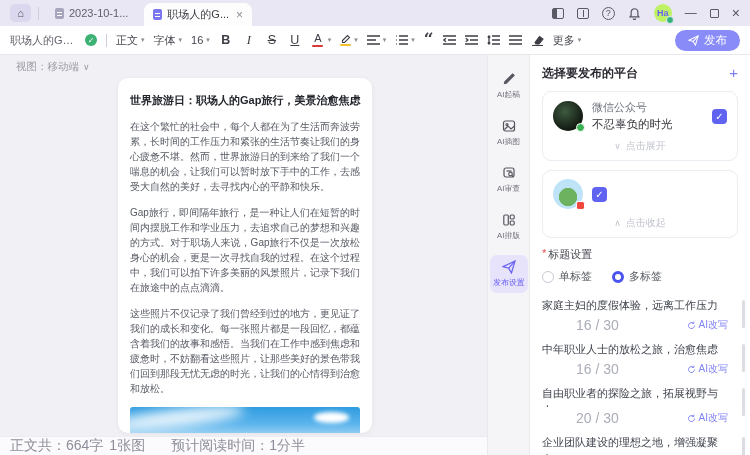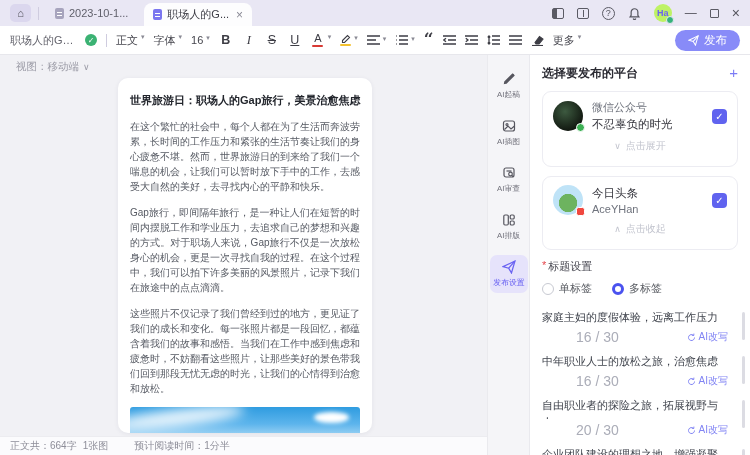--- a/index.html
+++ b/index.html
@@ -25,21 +25,21 @@
   .avatar { width:18px; height:18px; border-radius:50%; background:#bef264; color:#6a63f0; font-weight:700; font-size:9px; display:flex; align-items:center; justify-content:center; position:relative; }
   .avatar .dot { position:absolute; right:-2px; bottom:-2px; width:8px; height:8px; border-radius:50%; background:#34b27b; border:1.5px solid #e9e7f4; }
   .wm-min { font-size:12px; }
   .wm-max { width:9px; height:9px; border:1.2px solid #5a5a64; border-radius:1px; }
   .wm-close { font-size:14px; }
 
   
   .toolbar { position:absolute; top:26px; left:0; right:0; height:29px; background:#fff; border-bottom:1px solid #e7e7ec; display:flex; align-items:center; gap:9px; padding:0 10px; }
   .tdoc { font-size:11px; color:#62626b; max-width:66px; overflow:hidden; white-space:nowrap; text-overflow:ellipsis; }
   .sync { width:12px; height:12px; border-radius:50%; background:#3bb273; color:#fff; font-size:8px; display:flex; align-items:center; justify-content:center; flex:none; }
-  .dd { display:flex; align-items:flex-start; gap:3px; font-size:11px; color:#45454d; }
+  .dd { display:flex; align-items:center; gap:3px; font-size:11px; color:#45454d; }
   .caret { font-size:7px; color:#8a8a94; }
   .tbtn { font-size:12.5px; color:#3d3d45; min-width:14px; text-align:center; line-height:1; }
   .tbtn.it { font-family:"Liberation Serif",serif; font-style:italic; }
   .tbtn.st { text-decoration:line-through; }
   .tbtn.un { text-decoration:underline; }
   .stack { display:flex; flex-direction:column; align-items:center; gap:1px; }
   .stack .bar { width:12px; height:2.5px; border-radius:1px; }
   .quote { font-family:"DejaVu Serif",serif; font-weight:700; font-size:17px; color:#3d3d45; line-height:8px; height:10px; }
   .icon-svg { display:block; }
   .publish-btn { margin-left:auto; background:#888bf8; color:#fff; border:none; border-radius:12px; height:21px; padding:0 13px; font-size:11.5px; display:flex; align-items:center; gap:5px; font-family:inherit; }
@@ -48,36 +48,36 @@
   .workspace { position:absolute; top:55px; left:0; right:0; bottom:0; }
   .editor-area { position:absolute; left:0; top:0; width:487px; bottom:0; background:#f1f1f5; }
   .viewbar { height:24px; display:flex; align-items:center; gap:4px; padding-left:16px; font-size:10.5px; color:#9b9ba6; }
   .page { position:absolute; left:118px; top:23px; width:254px; bottom:22px; background:#fff; border-radius:10px; box-shadow:0 1px 5px rgba(40,40,70,.07); padding:14px 12px; overflow:hidden; }
   .page h1 { font-size:11px; font-weight:700; color:#22252c; line-height:1.6; margin-bottom:9px; white-space:nowrap; }
   .page p { font-size:10px; color:#565a63; line-height:15px; text-align:justify; margin-bottom:11px; }
   .photo { width:100%; height:56px; border-radius:3px; position:relative; overflow:hidden;
     background:linear-gradient(180deg,#2f9ce0 0%,#5cb4ec 30%,#a8d8f5 55%,#e6f3fb 72%,#bcd9ec 100%); }
   .cloud1 { position:absolute; left:-8%; top:4%; width:58%; height:32%; background:rgba(255,255,255,.85); border-radius:50%; filter:blur(6px); transform:rotate(-7deg); }
   .cloud2 { position:absolute; right:5%; top:10%; width:15%; height:20%; background:#fff; border-radius:50%; filter:blur(2px); }
-  .statusbar { position:absolute; left:0; bottom:0; width:100%; height:19px; background:#fbfbfd; border-top:1px solid #ececf0; display:flex; align-items:center; gap:6px; padding:0 10px; font-size:10px; color:#8e8e99; }
+  .statusbar { position:absolute; left:0; bottom:0; width:100%; height:19px; background:#fbfbfd; border-top:1px solid #ececf0; display:flex; align-items:center; gap:6px; padding:0 10px; font-size:14px; color:#8e8e99; }
   .statusbar .gap { width:14px; }
 
   
   .ai-sidebar { position:absolute; left:487px; top:0; width:43px; bottom:0; background:#f5f5f8; border-left:1px solid #eaeaee; border-right:1px solid #e9e9ee; display:flex; flex-direction:column; align-items:center; padding-top:12px; gap:9px; }
   .ai-item { width:38px; padding:5px 0 4px; border-radius:7px; display:flex; flex-direction:column; align-items:center; gap:3px; color:#56565f; }
   .ai-item .lbl { font-size:8.5px; color:#72727c; white-space:nowrap; transform:scale(.92); }
   .ai-item.active { background:#e6e3fb; color:#6a63f2; }
   .ai-item.active .lbl { color:#6a63f2; }
 
   
   .publish-panel { position:absolute; left:530px; top:0; right:0; bottom:0; background:#fff; padding:10px 12px; overflow:hidden; }
   .pp-header { display:flex; justify-content:space-between; align-items:flex-start; margin-bottom:9px; }
   .pp-title { font-size:12px; font-weight:700; color:#2a2a32; }
   .pp-add { color:#7b7bf5; font-size:15px; line-height:1; }
-  .pcard { border:1px solid #ececf2; border-radius:9px; padding:8px 10px 9px; margin-bottom:9px; }
+  .pcard { border:1px solid #ececf2; border-radius:9px; padding:8px 10px 3px; margin-bottom:9px; }
   .pcard-row { display:flex; align-items:center; gap:9px; }
   .pavatar { width:30px; height:30px; border-radius:50%; position:relative; flex:none; }
   .pavatar.wechat { background:radial-gradient(circle at 40% 35%,#3d5a40,#10160f 75%); }
   .pavatar.toutiao { background:radial-gradient(circle at 50% 60%,#6db35f 0 38%,#bfe3f7 40%); }
   .pbadge { position:absolute; right:-2px; bottom:-1px; width:9px; height:9px; border-radius:50%; border:1.5px solid #fff; }
   .pbadge.green { background:#3cb054; }
   .pbadge.red { background:#f0483f; border-radius:2.5px; }
   .pinfo { flex:1; min-width:0; display:flex; flex-direction:column; gap:2px; }
   .pname { font-size:11px; color:#6f737d; }
   .paccount { font-size:11.5px; color:#34343c; }
@@ -310,24 +310,20 @@
           <span class="chev">∨</span>
           <span>点击展开</span>
         </div>
       </div>
 
       <div class="pcard">
         <div class="pcard-row">
           <span class="pavatar toutiao">
               <span class="pbadge red"></span>
             </span>
-          <div class="pinfo">
-            <span class="paccount">今日头条</span>
-            <span class="pname">AceYHan</span>
-          </div>
           <span class="pcheck">
               <span>✓</span>
             </span>
         </div>
         <div class="ptoggle">
           <span class="chev">∧</span>
           <span>点击收起</span>
         </div>
       </div>
 

